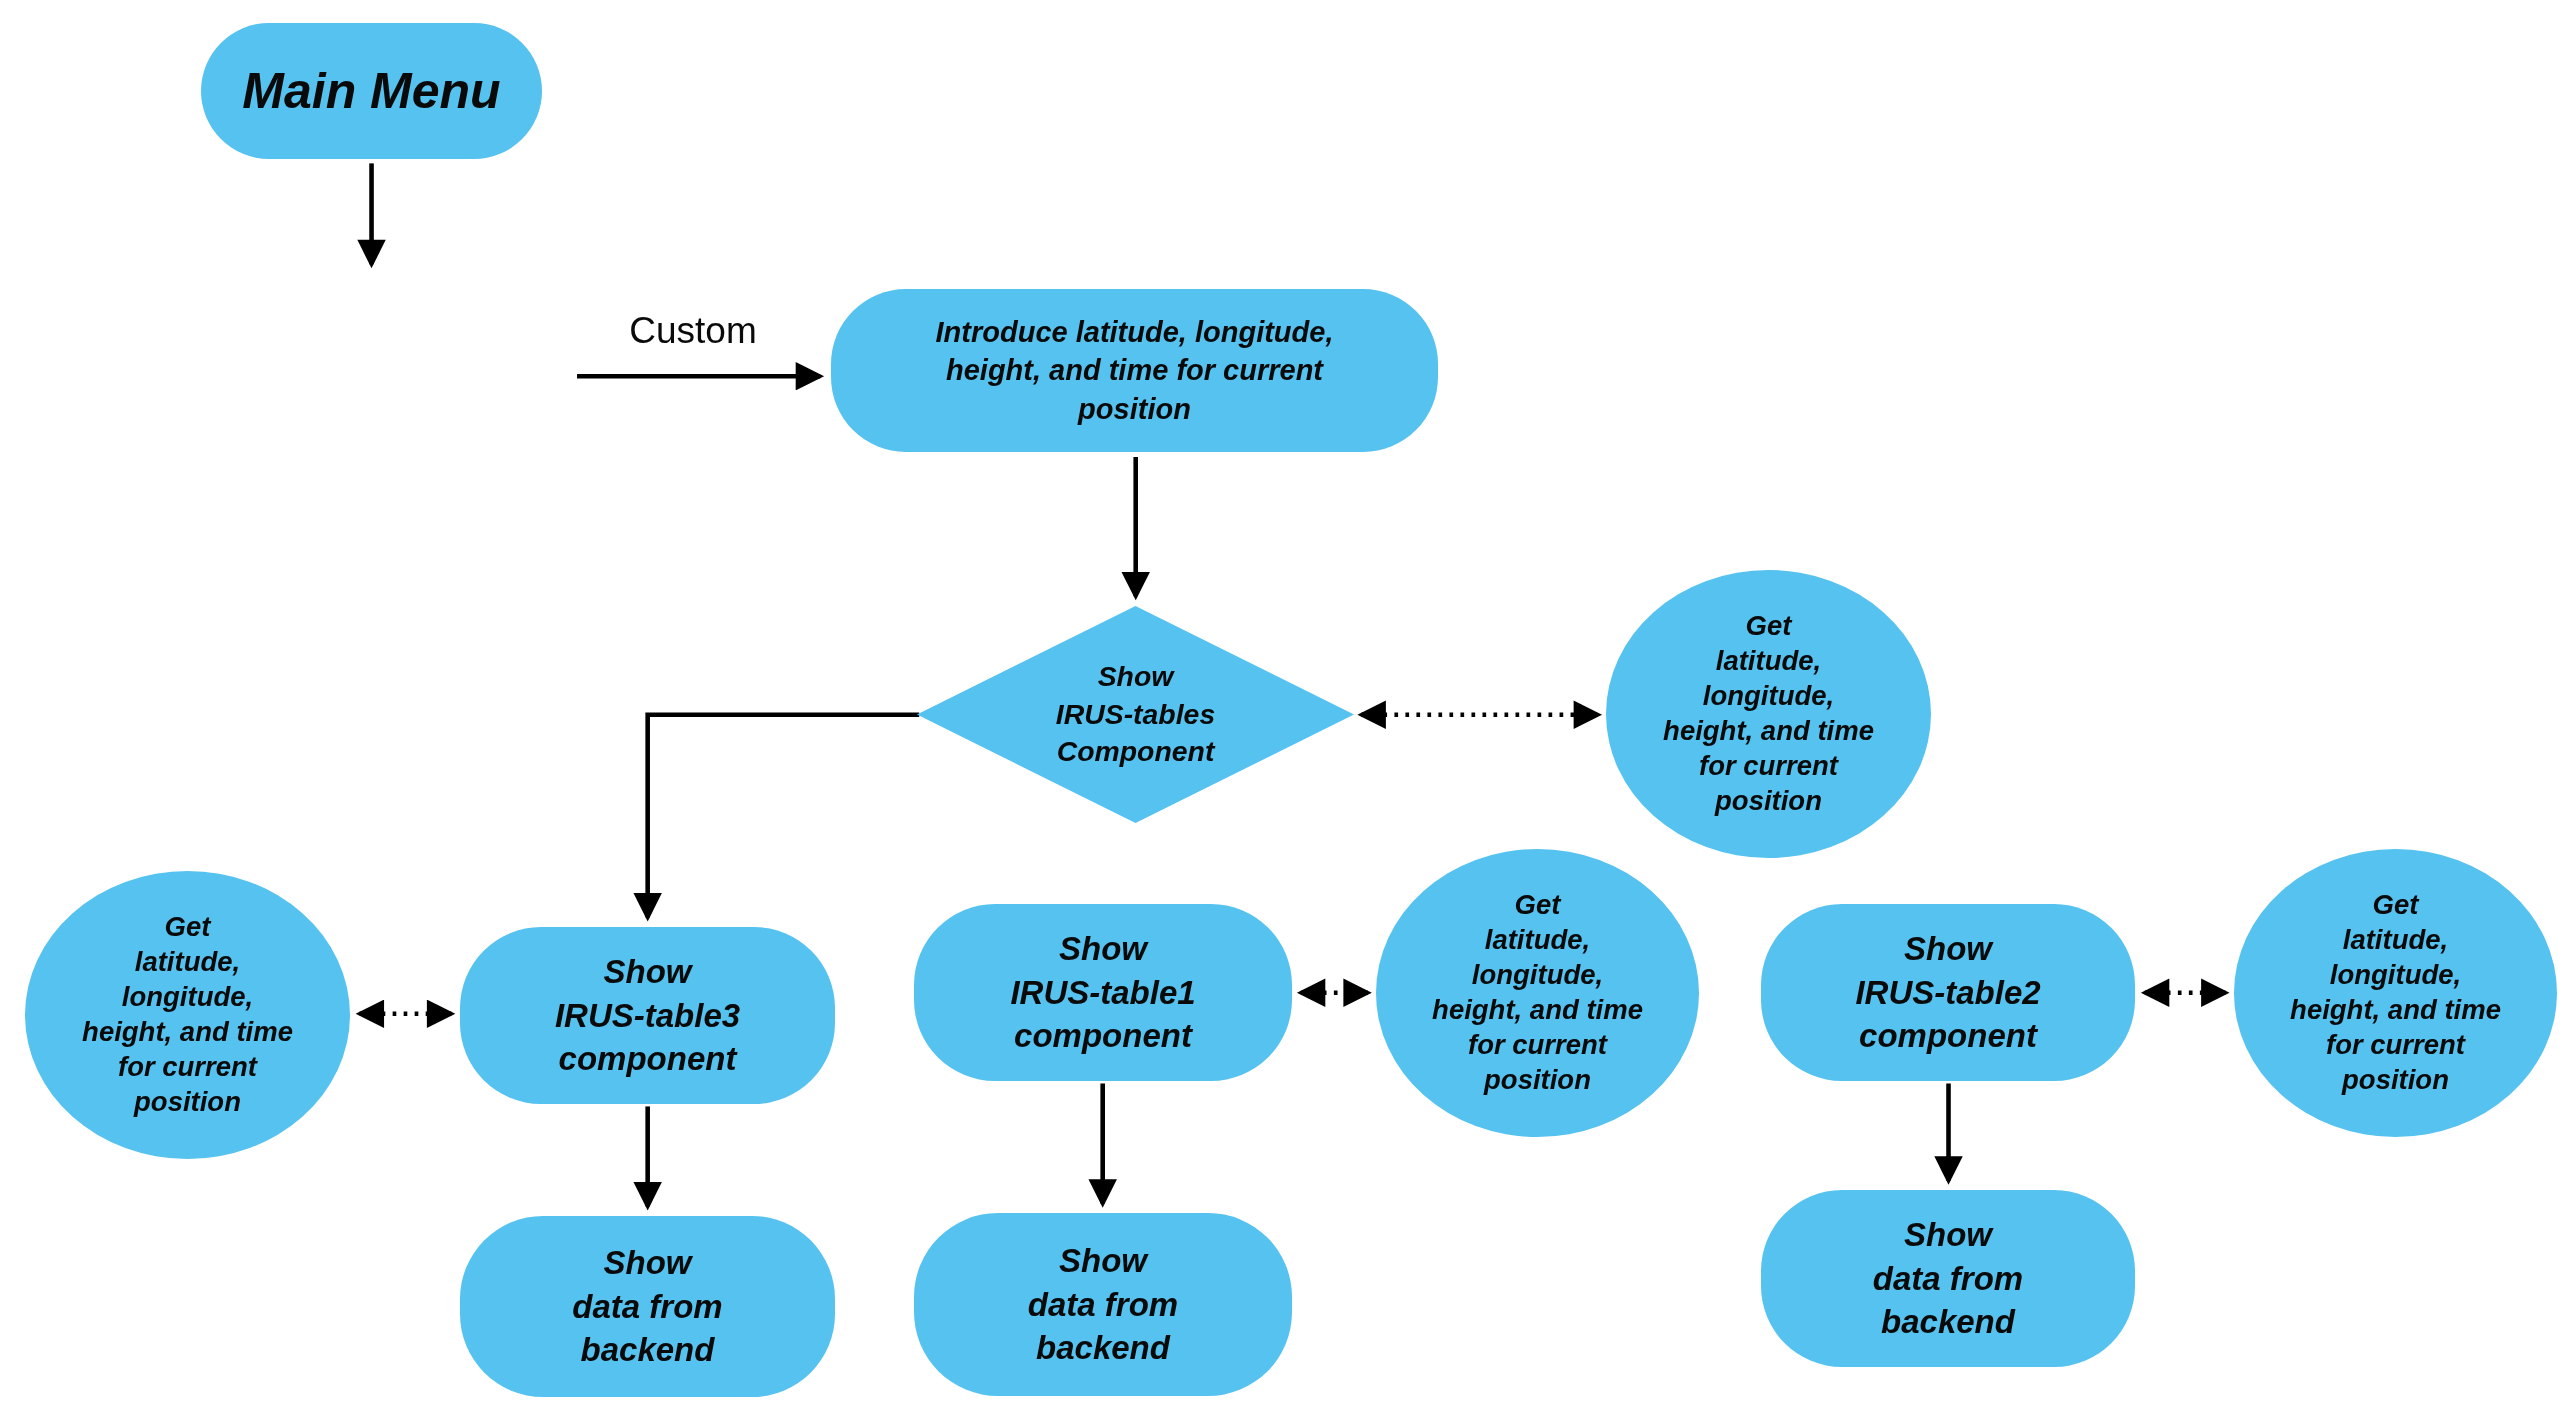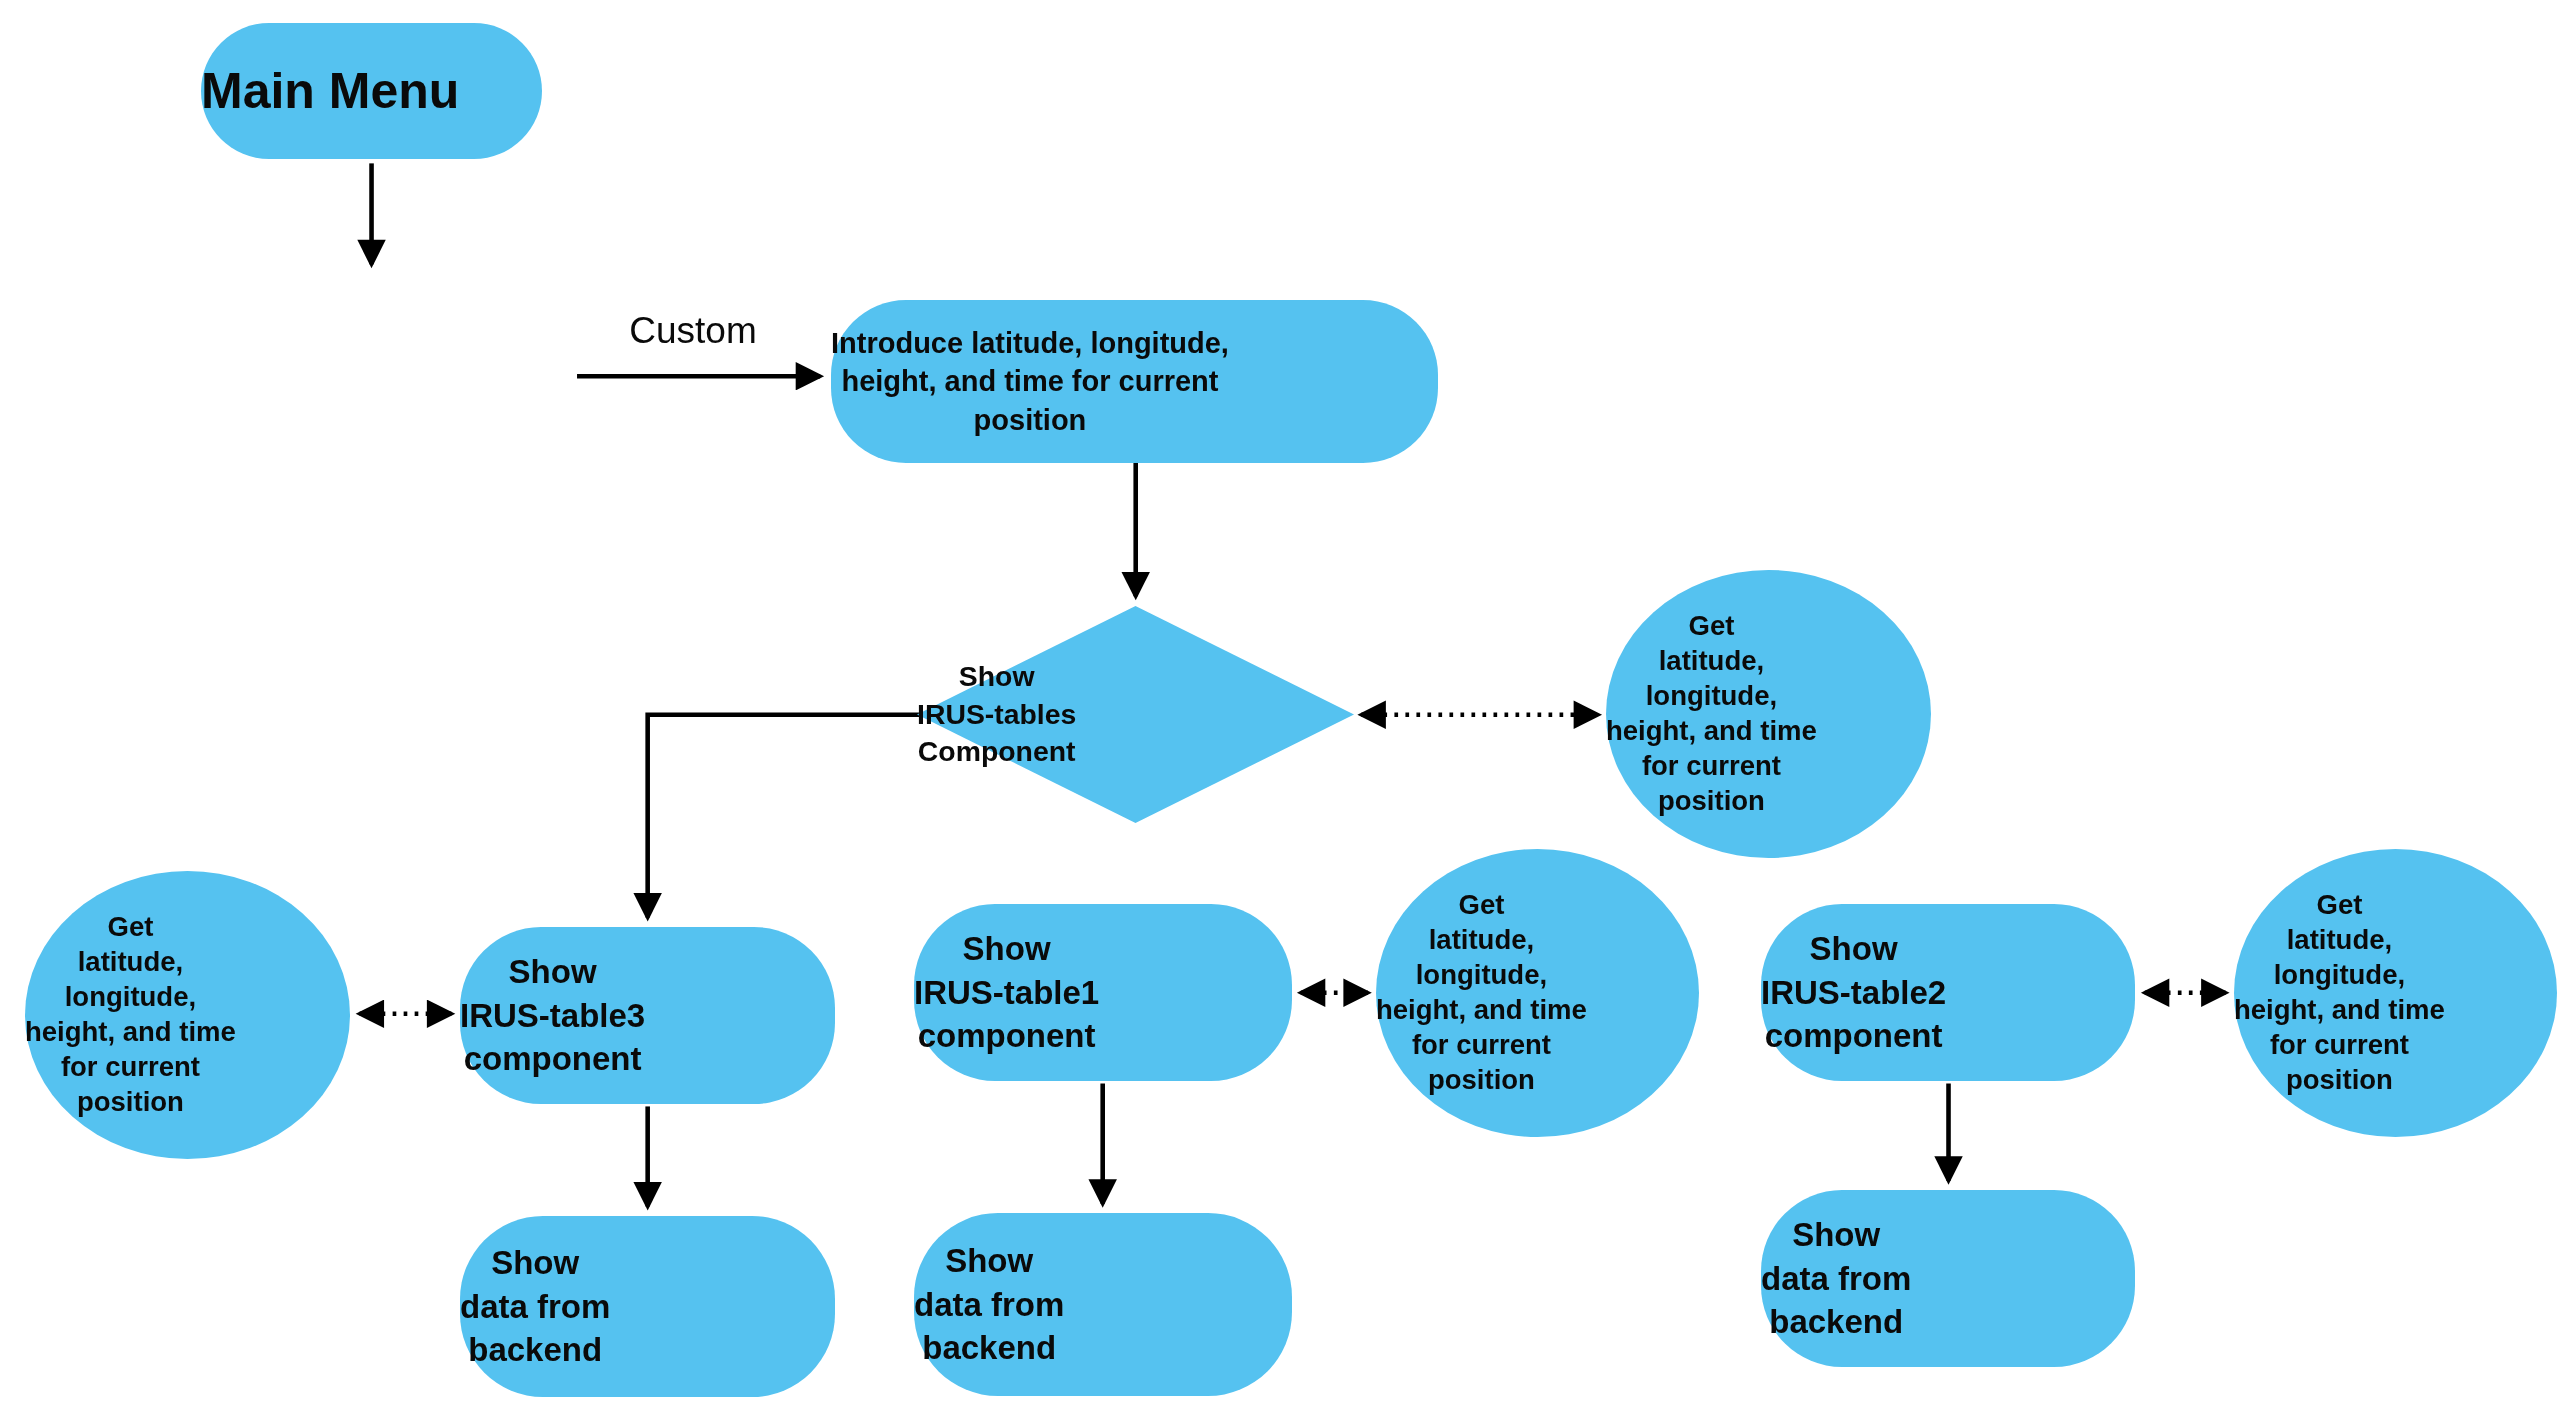--- a/index.html
+++ b/index.html
@@ -20,22 +20,24 @@
     position: absolute;
     left: 0; top: 0;
     width: 2576px;
     height: 1412px;
   }
   .node {
     position: absolute;
     background: #55C2F0;
     display: flex;
     align-items: center;
+    justify-content: center;
     text-align: center;
     box-sizing: border-box;
+    font-style: italic;
   }
   .ellipse { border-radius: 50%; }
   .diamond {
     background: transparent;
   }
   .diamond .fill {
     position: absolute;
     inset: 0;
     background: #55C2F0;
     clip-path: polygon(50% 0%, 100% 50%, 50% 100%, 0% 50%);
@@ -82,21 +84,21 @@
     <path d="M2338,1082 H2426" stroke="#000000" stroke-width="5" fill="none" stroke-dasharray="4 8" marker-start="url(#arrow)" marker-end="url(#arrow)"></path>
   </svg>
 
   <div class="edge-label" style="left:693px; top:310px;">Custom</div>
 
   <div class="node" style="left:201px; top:23px; width:341px; height:136px; border-radius:68px;">
     <span class="lbl" style="font-size:50px;">Main Menu</span>
   </div>
 
 
-  <div class="node" style="left:831px; top:300px; width:607px; height:163px; border-radius:75px;">
+  <div class="node" style="left:831px; top:289px; width:607px; height:163px; border-radius:75px;">
     <span class="lbl" style="font-size:29px;">Introduce latitude, longitude,
 height, and time for current
 position</span>
   </div>
 
   <div class="node diamond" style="left:917px; top:606px; width:437px; height:217px;">
     <span class="fill"></span>
     <span class="lbl" style="font-size:28.4px;">Show
 IRUS-tables
 Component</span>

